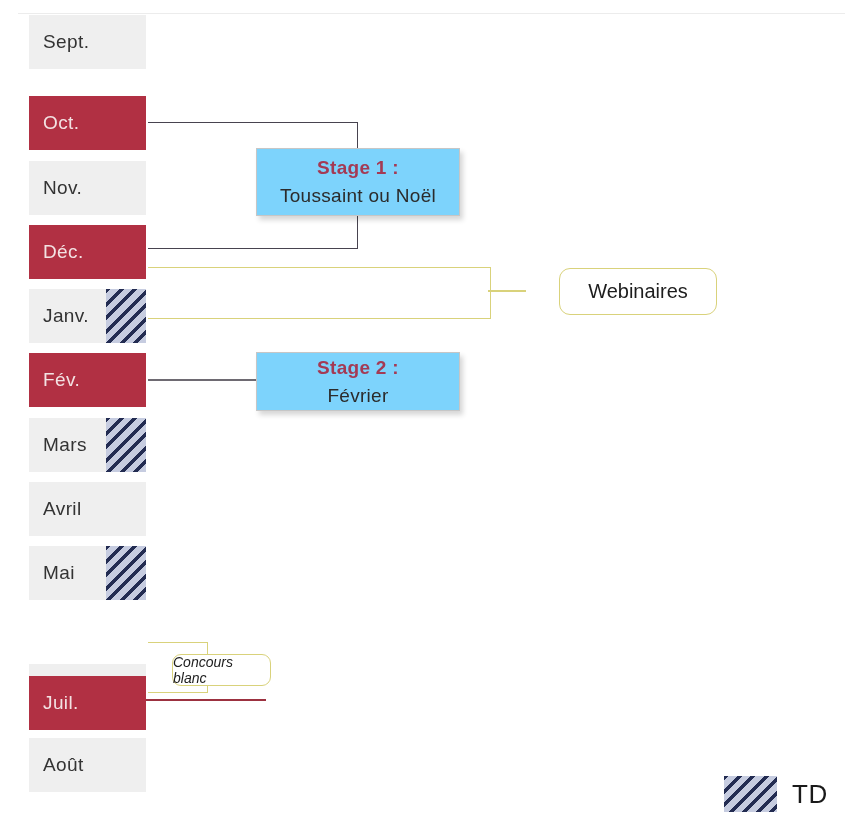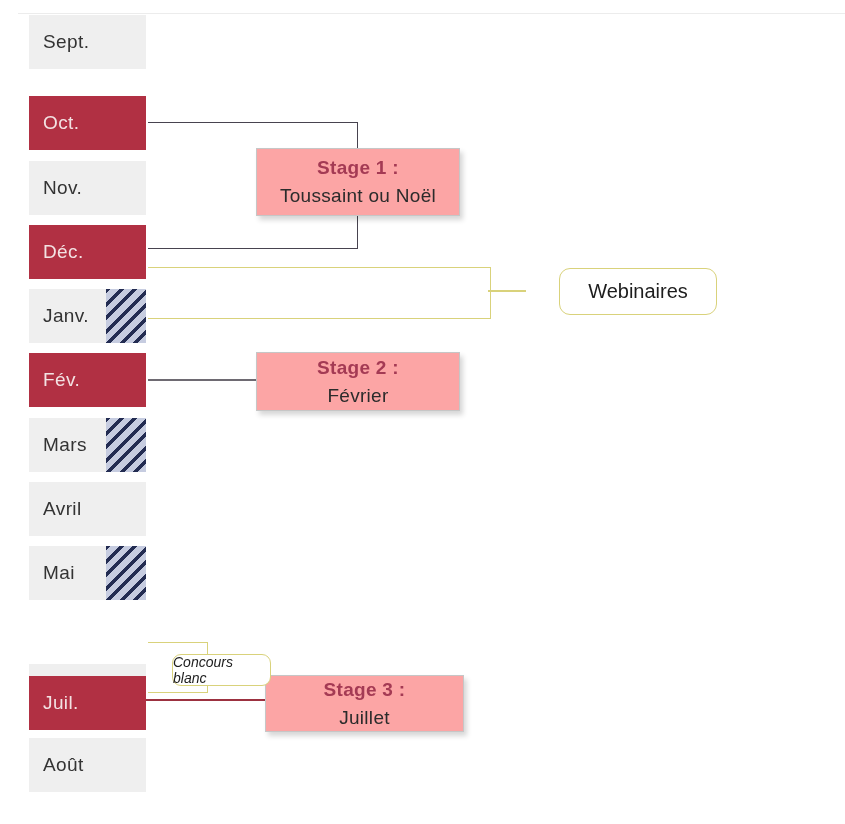--- a/index.html
+++ b/index.html
@@ -53,21 +53,21 @@
 
   #stage1-bracket{left:148px;top:122px;width:209px;height:125px;}
   #webinaires-bracket{left:148px;top:267px;width:342px;height:50px;}
   #webinaires-connector{left:488px;top:290px;width:38px;}
   #stage2-connector{left:148px;top:379px;width:109px;}
   #concours-bracket{left:148px;top:642px;width:59px;height:49px;}
   #stage3-connector{left:146px;top:699px;width:120px;}
 
   
   .stage-box{
-    position:absolute;background:#fca5a5;border:1px solid var(--box-border);
+    position:absolute;background:#7dd3fc;border:1px solid var(--box-border);
     box-shadow:3px 4px 5px rgba(0,0,0,.16);z-index:5;
     display:flex;flex-direction:column;justify-content:center;align-items:center;
     text-align:center;line-height:1.45;
   }
   #stage1-box{left:256px;top:148px;width:202px;height:66px;}
   #stage2-box{left:256px;top:352px;width:202px;height:57px;}
   #stage3-box{left:265px;top:675px;width:197px;height:55px;}
   .stage-title{font-size:19px;font-weight:bold;color:var(--stage-title);letter-spacing:.3px;}
   .stage-subtitle{font-size:19px;color:var(--stage-text);letter-spacing:.3px;}
 
@@ -140,25 +140,25 @@
   <div class="hline red" id="stage3-connector"></div>
 
   <div class="stage-box" id="stage1-box">
     <div class="stage-title">Stage 1 :</div>
     <div class="stage-subtitle">Toussaint ou Noël</div>
   </div>
   <div class="stage-box" id="stage2-box">
     <div class="stage-title">Stage 2 :</div>
     <div class="stage-subtitle">Février</div>
   </div>
-  <div class="stage-box" id="stage3-box">
-    <div class="stage-title">Stage 3 :</div>
-    <div class="stage-subtitle">Juillet</div>
-  </div>
 
   <div class="pill" id="webinaires-box">
     <span>Webinaires</span>
   </div>
   <div class="pill" id="concours-box">
     <span>Concours blanc</span>
   </div>
 
+  <div class="legend">
+    <span class="hatch-swatch hatch"></span>
+    <span class="legend-label">TD</span>
+  </div>
 </div>
 
 </body></html>

